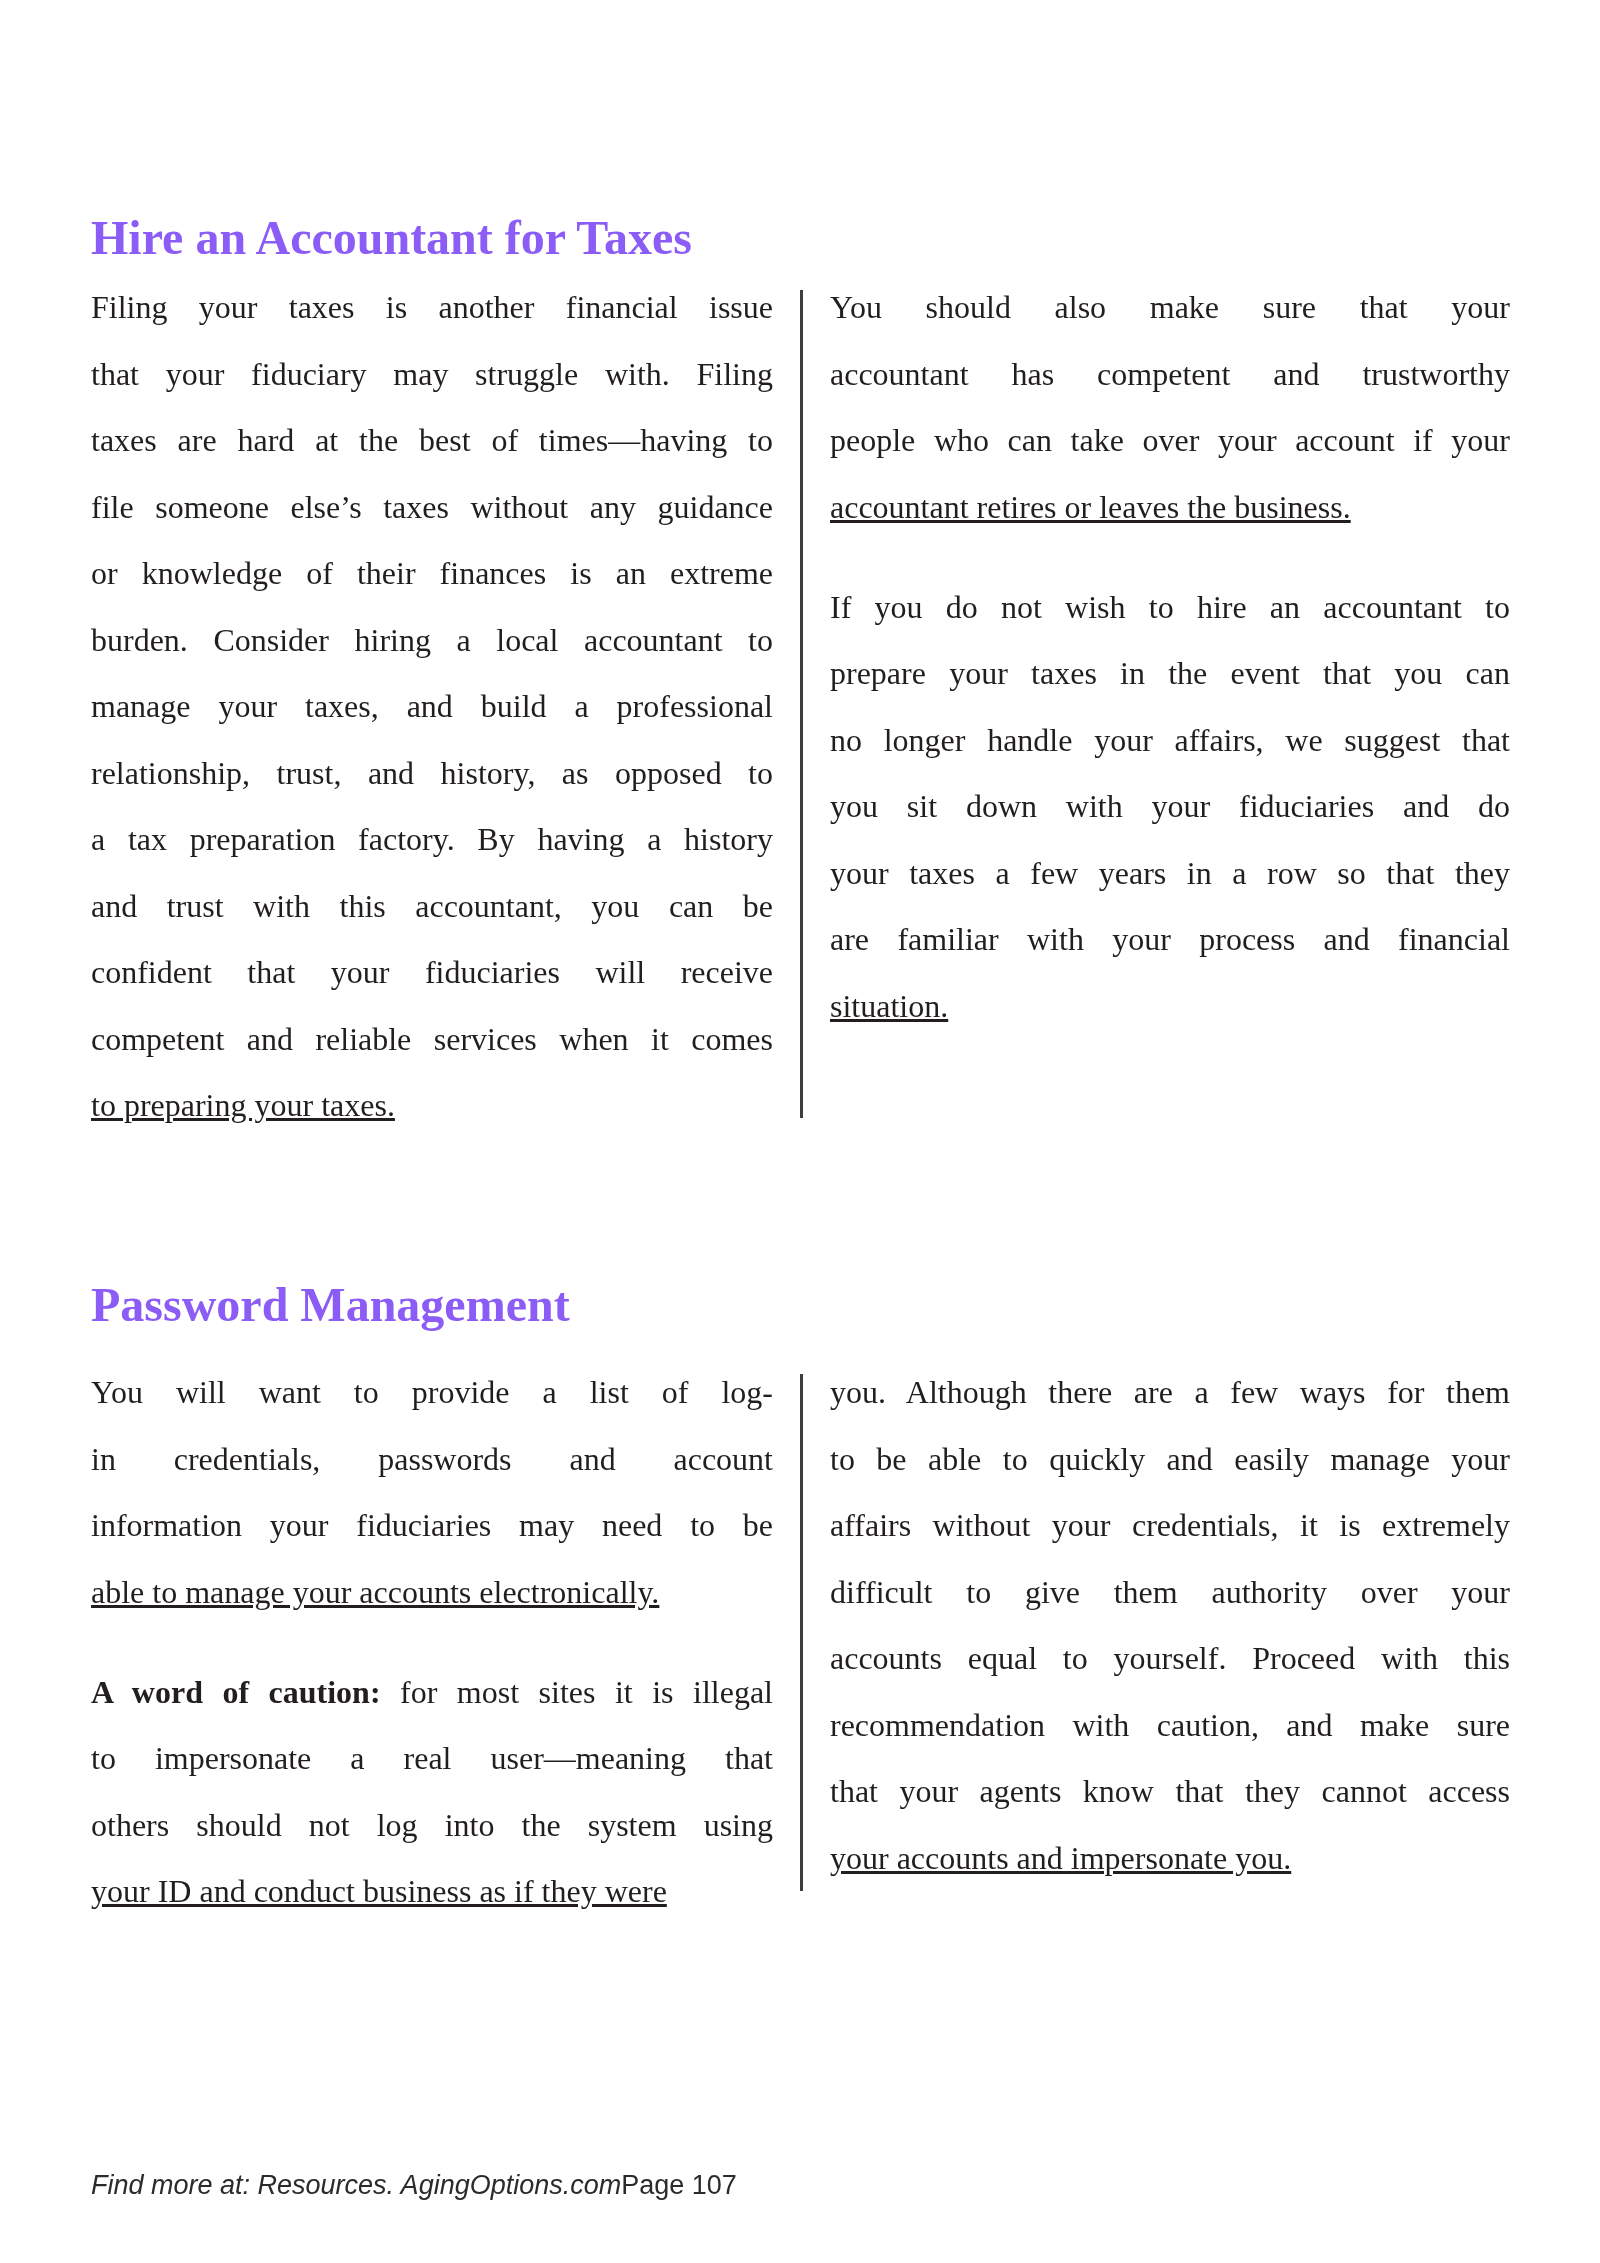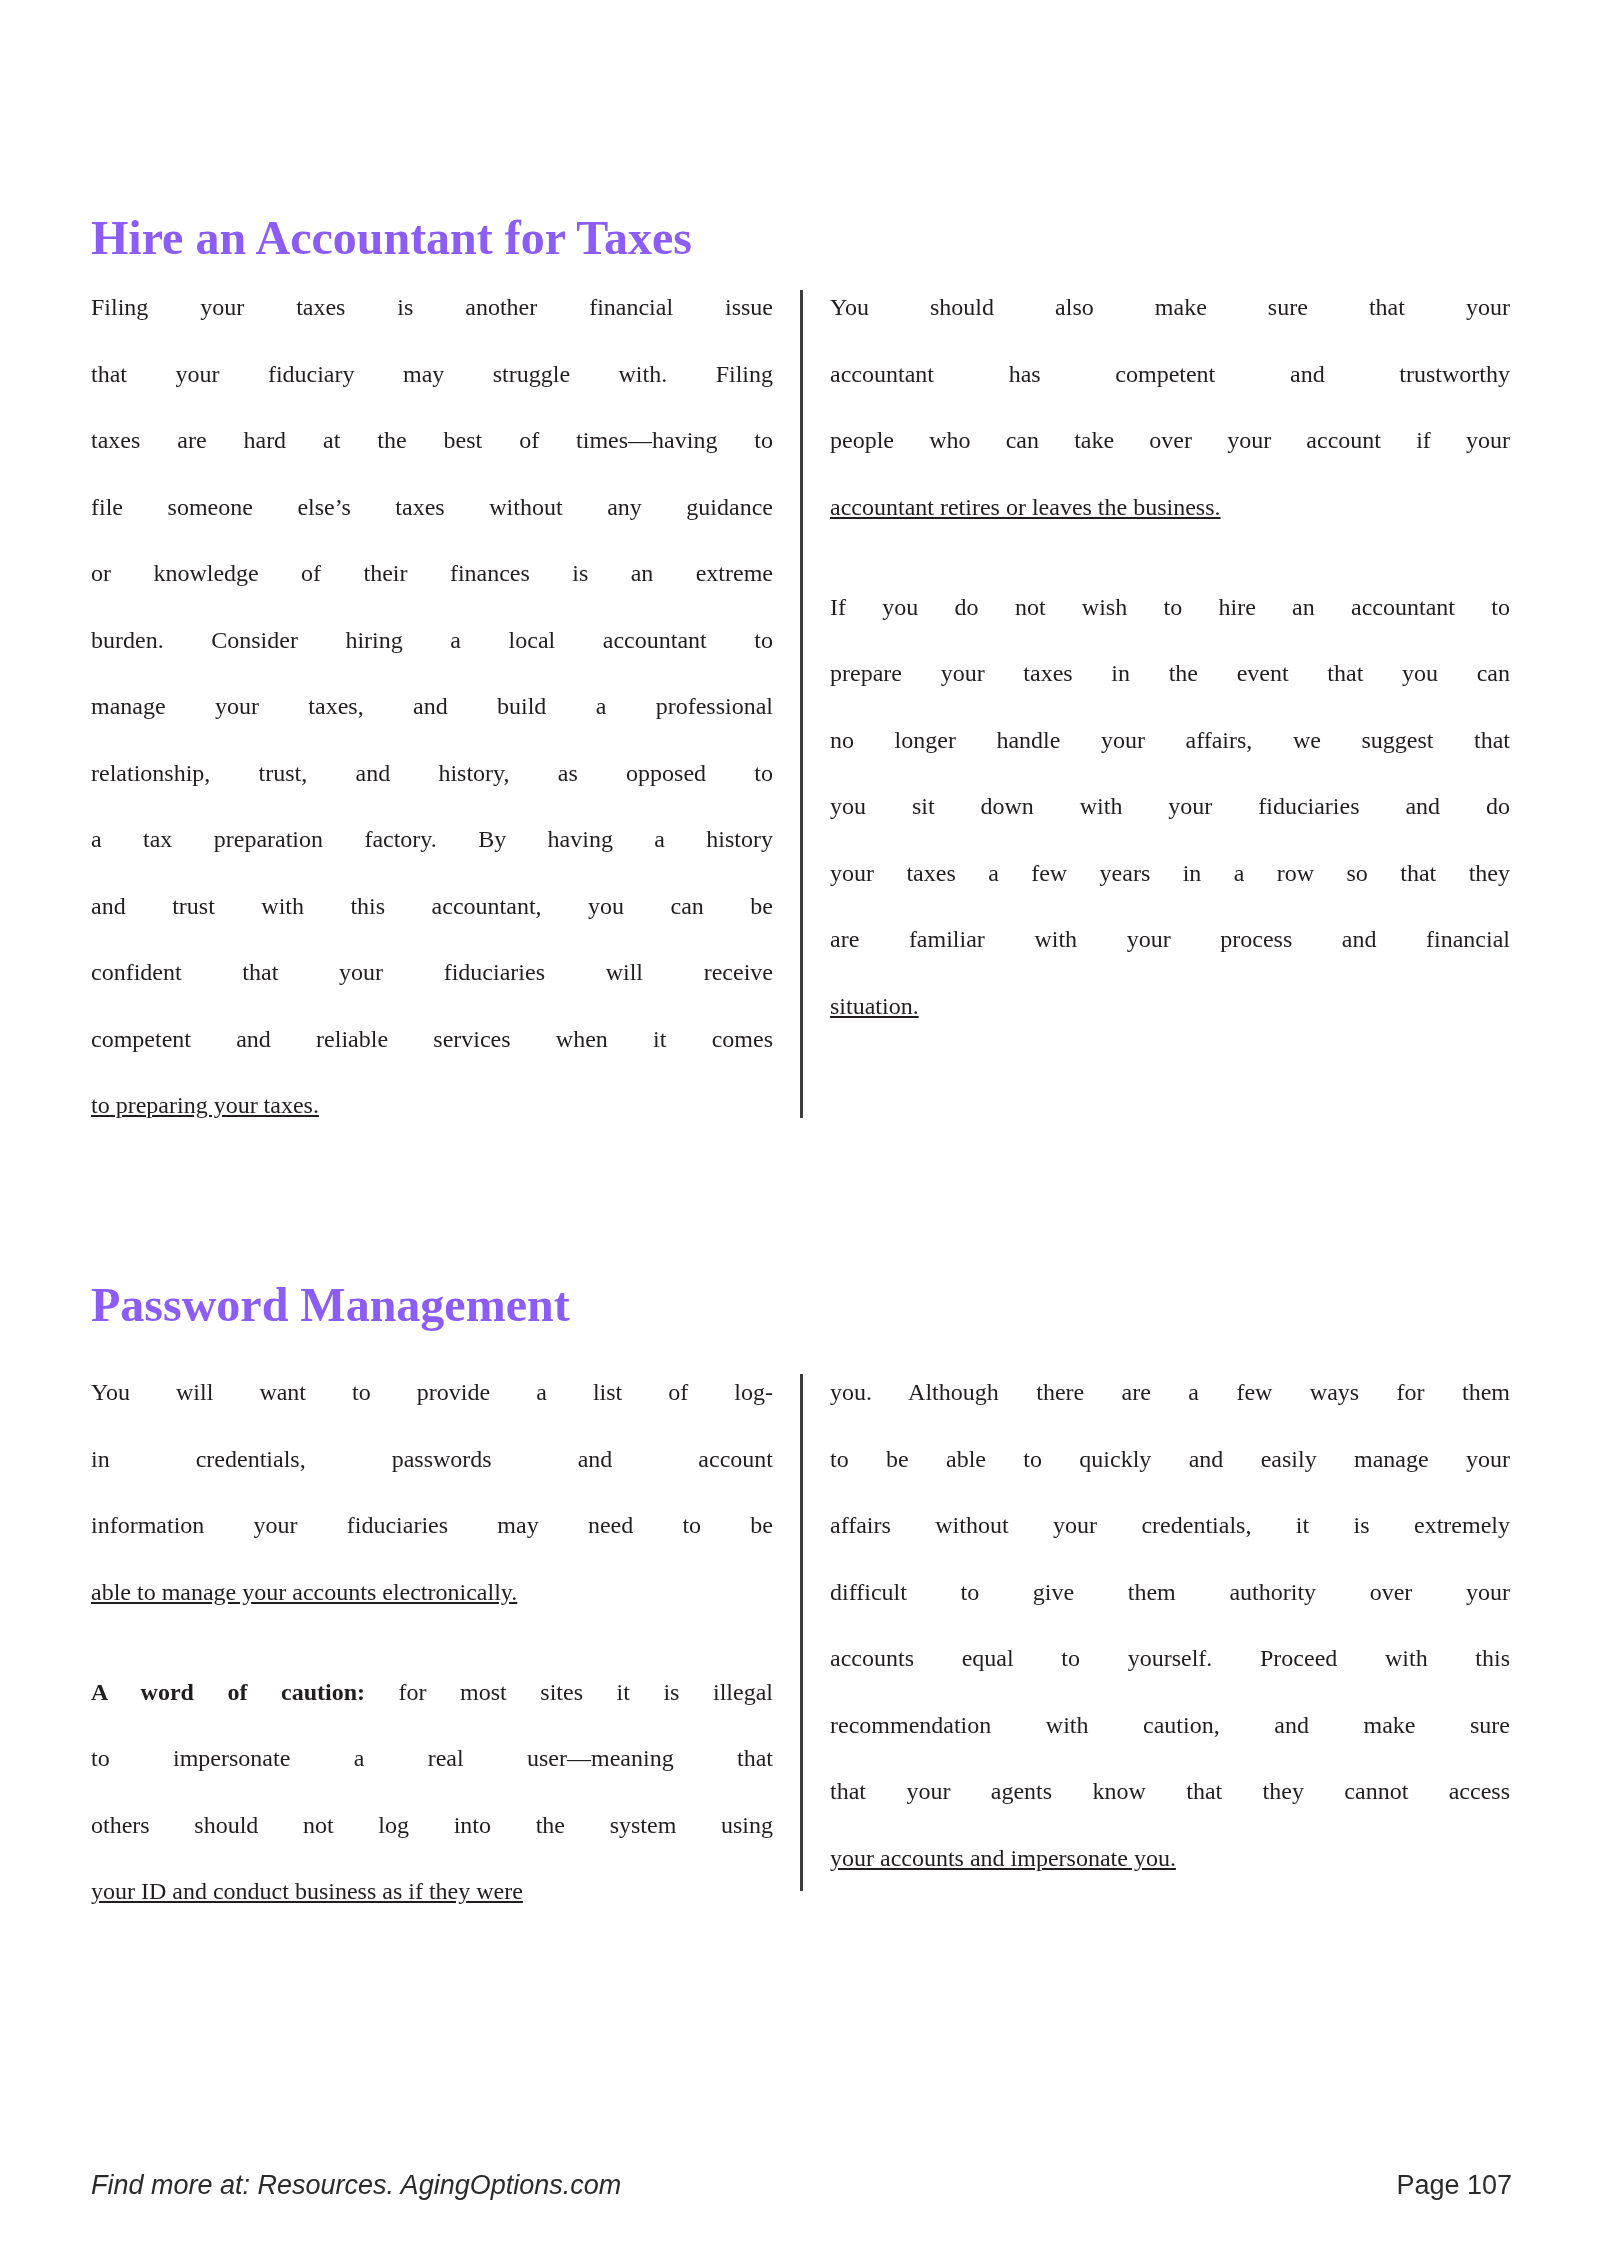--- a/index.html
+++ b/index.html
@@ -24,21 +24,21 @@
     font-weight: bold;
     line-height: 48px;
     white-space: nowrap;
     color: #8b5cf6;
   }
   .heading-1 { top: 182px; }
   .heading-2 { top: 1269px; margin-top: 12px; }
 
   .column {
     position: absolute;
-    font-size: 24px;
+    font-size: 32px;
     line-height: 66.5px;
     color: #221e1f;
   }
   .col-left  { left: 91px;  width: 682px; }
   .col-right { left: 830px; width: 680px; }
   .section-1-cols { top: 274px; }
   .section-2-cols { top: 1359px; }
 
   .para + .para { margin-top: 33.5px; }
 
@@ -60,30 +60,28 @@
     left: 800px;
     width: 3px;
     background: #3d3d3e;
   }
   .divider-1 { top: 290px;  height: 828px; }
   .divider-2 { top: 1374px; height: 517px; }
 
   .footer {
     position: absolute;
     left: 91px;
-    right: 88px;
+    right: 99px;
     top: 2168px;
     font-family: "Liberation Sans", "DejaVu Sans", sans-serif;
     font-size: 27px;
     line-height: 34px;
     color: #2b2b2c;
     display: flex;
-    justify-content: space-between;
     align-items: baseline;
-    gap: 12px;
   }
   .footer-left { font-style: italic; }
   .footer-right { font-style: normal; }
 </style>
 </head>
 <body>
 
 <div class="page">
 
   <h1 class="heading heading-1">Hire an Accountant for Taxes</h1>

